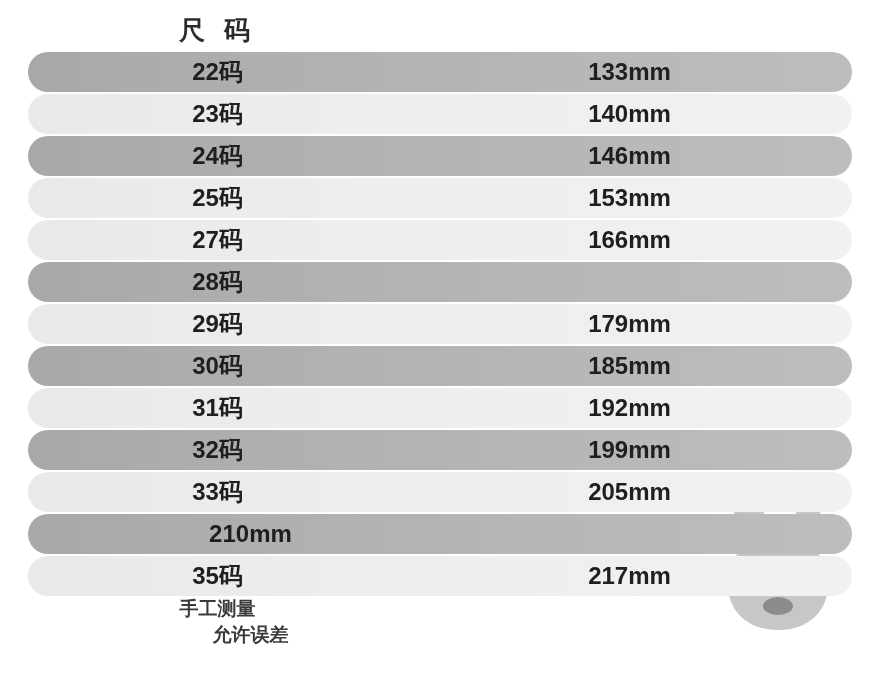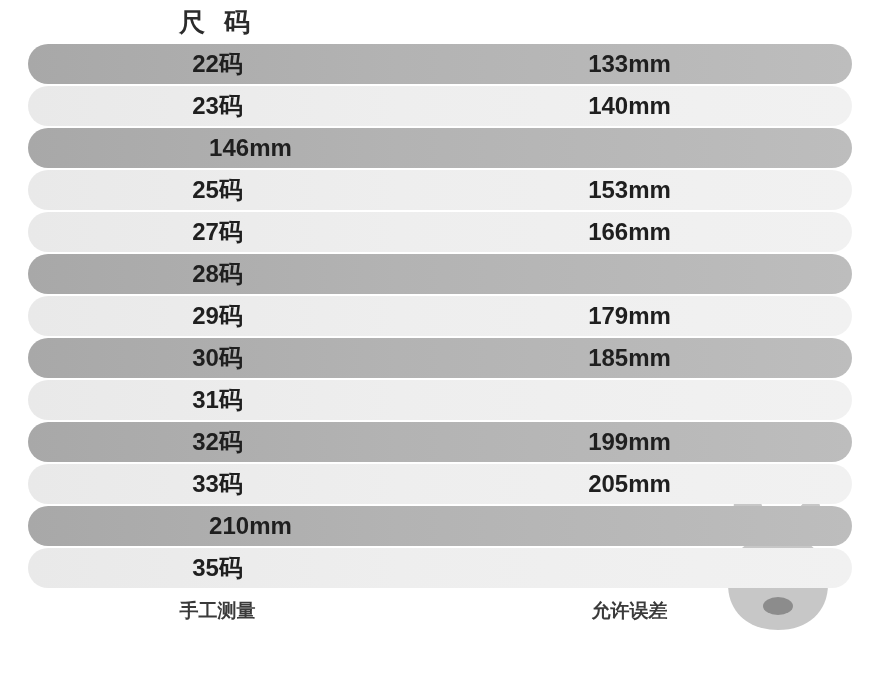--- a/index.html
+++ b/index.html
@@ -17,21 +17,21 @@
     position: relative;
     width: 880px;
     height: 686px;
     box-sizing: border-box;
     padding: 0 28px;
   }
   .chart-header {
     display: flex;
     align-items: center;
     height: 44px;
-    padding-top: 0;
+    padding-top: 8px;
   }
   .chart-header .col {
     font-size: 26px;
     font-weight: bold;
     color: #2b2b2b;
     text-align: center;
   }
   .col-left { width: 46%; }
   .col-right { width: 54%; }
   .header-left { letter-spacing: 6px; }
@@ -55,24 +55,25 @@
     background: linear-gradient(to right, #e9e9e9 0%, #eeeeee 45%, #f1f1f1 100%);
   }
   .chart-row .cell {
     font-size: 24px;
     font-weight: bold;
     color: #1f1f1f;
     text-align: center;
   }
   .chart-footer {
     display: flex;
-    align-items: center;
+    align-items: flex-start;
     height: 46px;
     position: relative;
     z-index: 2;
+    flex-direction: column;
   }
   .chart-footer .col {
     font-size: 19px;
     font-weight: bold;
     color: #3a3a3a;
     text-align: center;
   }
   .watermark {
     position: absolute;
     right: 36px;
@@ -95,20 +96,21 @@
   <div class="rows">
     <div class="chart-row dark">
       <div class="cell col-left">22码</div>
       <div class="cell col-right">133mm</div>
     </div>
     <div class="chart-row light">
       <div class="cell col-left">23码</div>
       <div class="cell col-right">140mm</div>
     </div>
     <div class="chart-row dark">
+      <div class="cell col-left">24码</div>
       <div class="cell col-right">146mm</div>
     </div>
     <div class="chart-row light">
       <div class="cell col-left">25码</div>
       <div class="cell col-right">153mm</div>
     </div>
     <div class="chart-row light">
       <div class="cell col-left">27码</div>
       <div class="cell col-right">166mm</div>
     </div>
@@ -118,34 +120,36 @@
     <div class="chart-row light">
       <div class="cell col-left">29码</div>
       <div class="cell col-right">179mm</div>
     </div>
     <div class="chart-row dark">
       <div class="cell col-left">30码</div>
       <div class="cell col-right">185mm</div>
     </div>
     <div class="chart-row light">
       <div class="cell col-left">31码</div>
+      <div class="cell col-right">192mm</div>
     </div>
     <div class="chart-row dark">
       <div class="cell col-left">32码</div>
       <div class="cell col-right">199mm</div>
     </div>
     <div class="chart-row light">
       <div class="cell col-left">33码</div>
       <div class="cell col-right">205mm</div>
     </div>
     <div class="chart-row dark">
       <div class="cell col-right">210mm</div>
     </div>
     <div class="chart-row light">
       <div class="cell col-left">35码</div>
+      <div class="cell col-right">217mm</div>
     </div>
   </div>
 
   <div class="chart-footer">
     <div class="col col-left">手工测量</div>
     <div class="col col-right">允许误差</div>
   </div>
 
   <div class="watermark">
     <svg viewBox="0 0 132 150" width="132" height="150" xmlns="http://www.w3.org/2000/svg">

